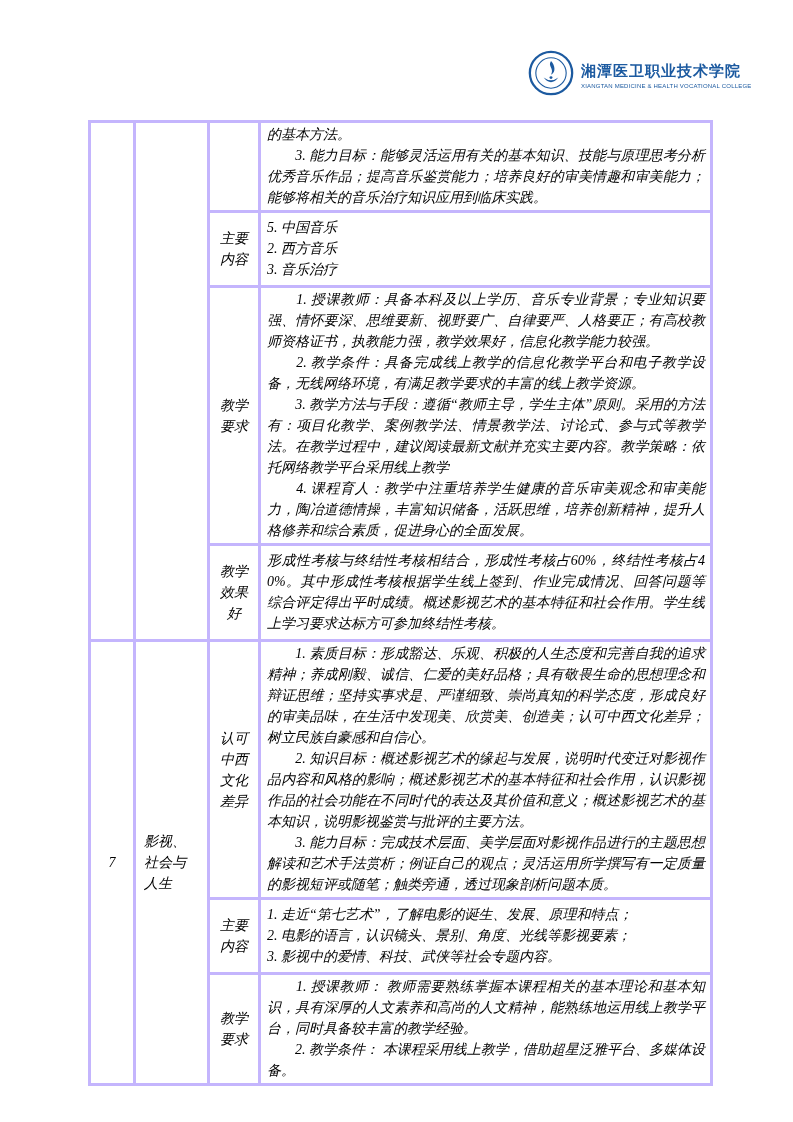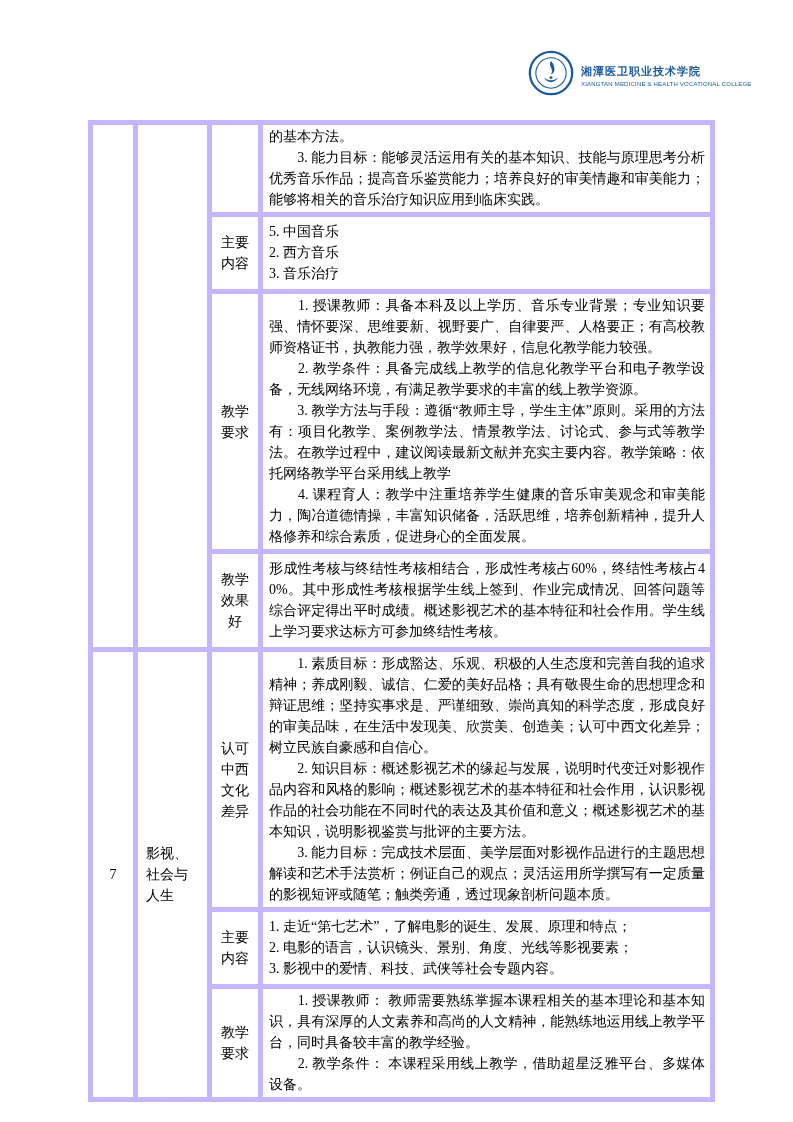--- a/index.html
+++ b/index.html
@@ -19,21 +19,21 @@
     top: 50px;
     left: 528px;
     display: flex;
     align-items: center;
     gap: 7px;
   }
   .logo-emblem { flex: 0 0 auto; }
   .logo-text { display: flex; flex-direction: column; justify-content: center; }
   .logo-cn {
     color: #1c5aa0;
-    font-size: 11px;
+    font-size: 15px;
     font-weight: bold;
     letter-spacing: 1px;
     white-space: nowrap;
     font-family: "Liberation Serif", "DejaVu Serif", serif;
   }
   .logo-en {
     color: #1c5aa0;
     font-size: 6px;
     letter-spacing: 0.2px;
     margin-top: 2px;
@@ -43,24 +43,25 @@
   
   table.syllabus {
     position: absolute;
     top: 120px;
     left: 88px;
     width: 622px;
     border-collapse: collapse;
     table-layout: fixed;
   }
   table.syllabus td {
-    border: 5px solid #c4b5fd;
+    border: 3px solid #c4b5fd;
     font-size: 14px;
     line-height: 21px;
     vertical-align: middle;
+    font-style: italic;
   }
   td.seq {
     text-align: center;
     width: 45px;
   }
   td.course {
     text-align: left;
     width: 74px;
     padding: 0 8px;
   }

